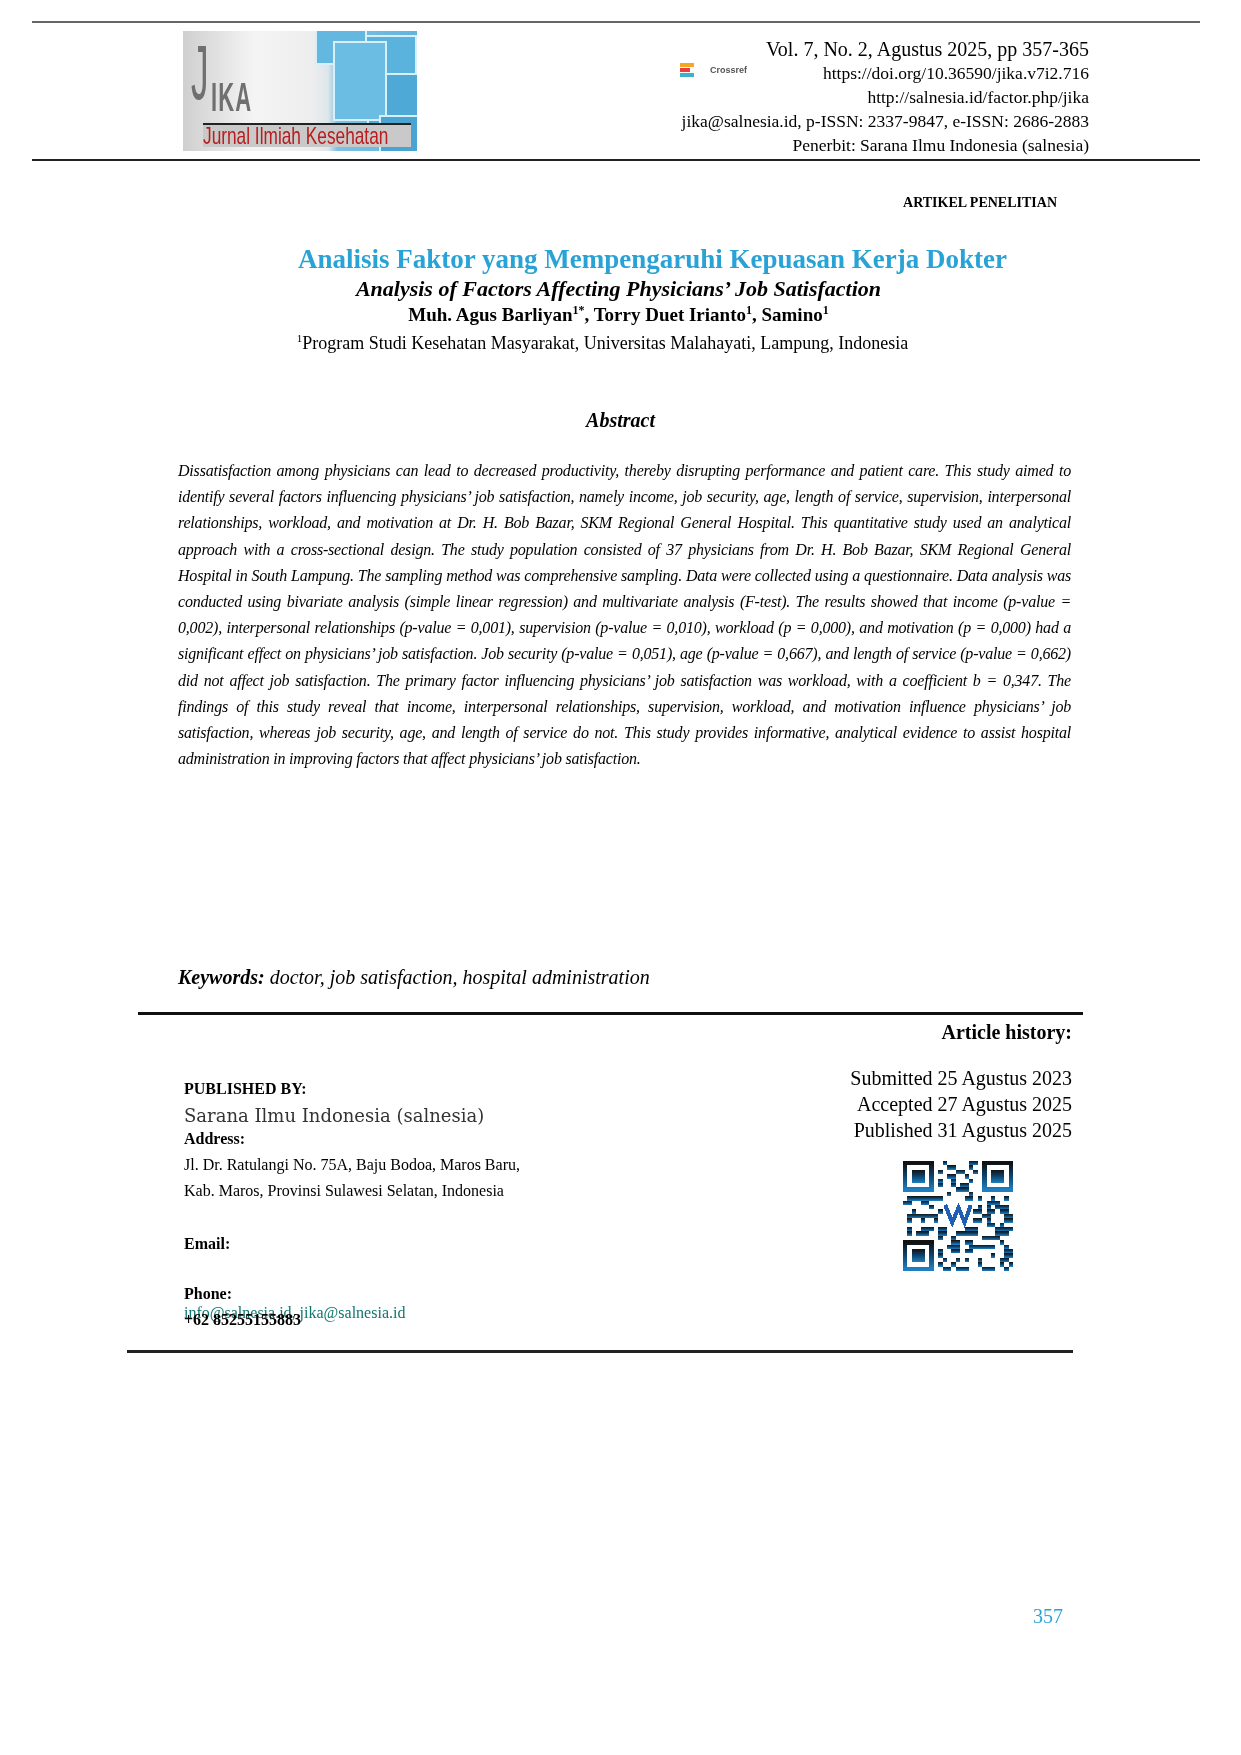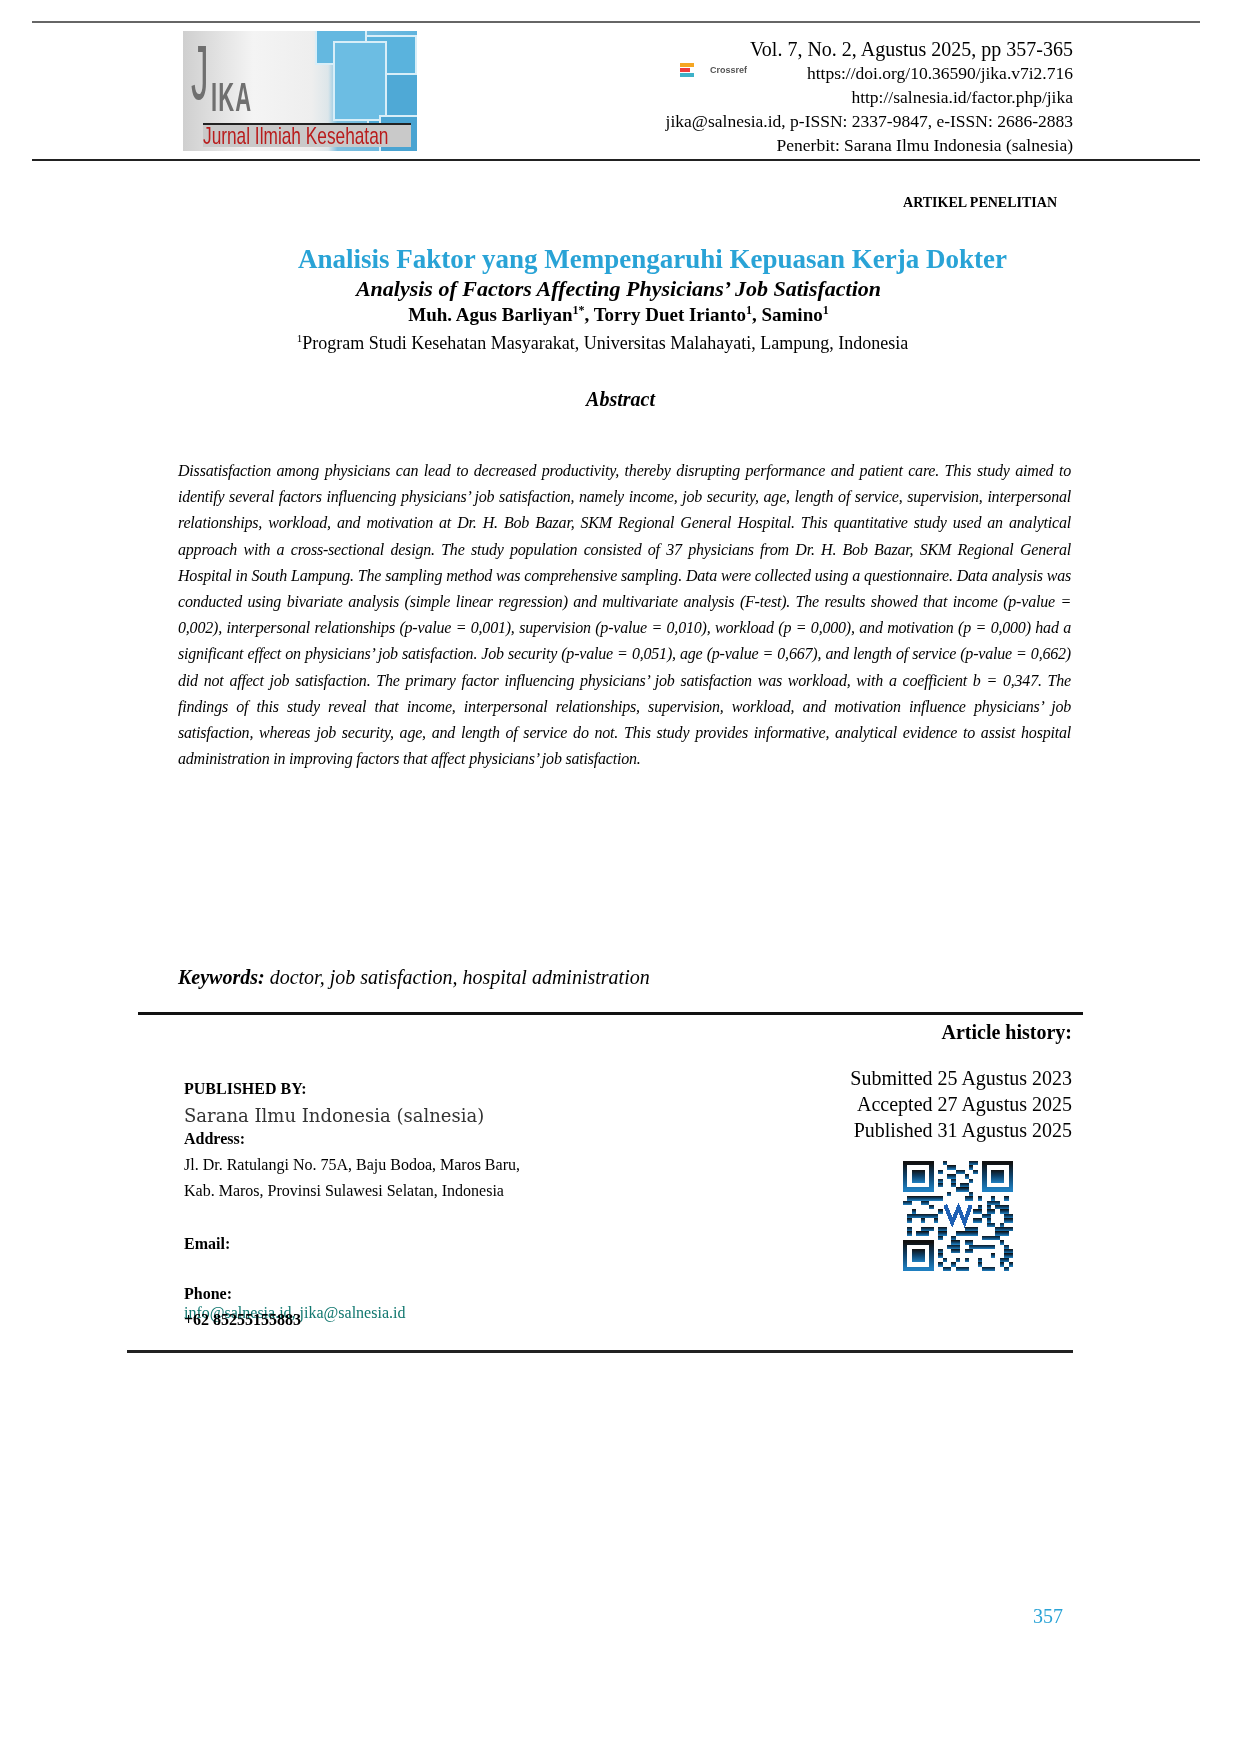--- a/index.html
+++ b/index.html
@@ -26,21 +26,21 @@
     letter-spacing: 2px;
   }
   #logo .logo-sub {
     position: absolute; left: 20px; top: 92px; width: 208px; height: 22px;
     background: #c9c9c9; border-top: 2px solid #222;
     font-family: "Liberation Sans", sans-serif; font-size: 24px; color: #b91c1c; line-height: 22px;
     white-space: nowrap; overflow: hidden;
   }
   #logo .logo-sub span { display: inline-block; transform: scaleX(0.72); transform-origin: left center; }
   .meta {
-    position: absolute; right: 168px; text-align: right; white-space: nowrap;
+    position: absolute; right: 152px; text-align: right; white-space: nowrap;
     font-size: 17.5px; line-height: 22px;
   }
   #crossref { position: absolute; left: 680px; top: 63px; display: flex; align-items: center; gap: 16px; }
   #crossref .mark { width: 14px; height: 14px; position: relative; }
   #crossref .mark i { position: absolute; left: 0; width: 14px; height: 4px; display: block; }
   #crossref .lbl { font-family: "Liberation Sans", sans-serif; font-size: 9px; color: #555; font-weight: bold; }
 
   .center { position: absolute; left: 0; width: 1241px; text-align: center; white-space: nowrap; }
   #abstract-body {
     position: absolute; left: 178px; top: 458px; width: 893px;
@@ -95,21 +95,21 @@
 
 <div class="center" style="top:303px; left:-2px; font-size:19px; font-weight:bold;">
   <span>Muh. Agus Barliyan</span><sup style="font-size:12px;">1*</sup>,
   <span>Torry Duet Irianto</span><sup style="font-size:12px;">1</sup>,
   <span>Samino</span><sup style="font-size:12px;">1</sup>
 </div>
 <div class="center" style="top:332px; left:-18px; font-size:18px;">
   <sup style="font-size:11px;">1</sup><span>Program Studi Kesehatan Masyarakat, Universitas Malahayati, Lampung, Indonesia</span>
 </div>
 
-<div class="center" style="top:388px; left:0px; font-size:20px; font-weight:bold; font-style:italic;">Abstract</div>
+<div class="center" style="top:409px; left:0px; font-size:20px; font-weight:bold; font-style:italic;">Abstract</div>
 <div id="abstract-body">Dissatisfaction among physicians can lead to decreased productivity, thereby disrupting performance and patient care. This study aimed to identify several factors influencing physicians’ job satisfaction, namely income, job security, age, length of service, supervision, interpersonal relationships, workload, and motivation at Dr. H. Bob Bazar, SKM Regional General Hospital. This quantitative study used an analytical approach with a cross-sectional design. The study population consisted of 37 physicians from Dr. H. Bob Bazar, SKM Regional General Hospital in South Lampung. The sampling method was comprehensive sampling. Data were collected using a questionnaire. Data analysis was conducted using bivariate analysis (simple linear regression) and multivariate analysis (F-test). The results showed that income (p-value = 0,002), interpersonal relationships (p-value = 0,001), supervision (p-value = 0,010), workload (p = 0,000), and motivation (p = 0,000) had a significant effect on physicians’ job satisfaction. Job security (p-value = 0,051), age (p-value = 0,667), and length of service (p-value = 0,662) did not affect job satisfaction. The primary factor influencing physicians’ job satisfaction was workload, with a coefficient b = 0,347. The findings of this study reveal that income, interpersonal relationships, supervision, workload, and motivation influence physicians’ job satisfaction, whereas job security, age, and length of service do not. This study provides informative, analytical evidence to assist hospital administration in improving factors that affect physicians’ job satisfaction.</div>
 
 <div id="keywords">
   <b>Keywords:</b>
   <i>doctor, job satisfaction, hospital administration</i>
 </div>
 
 <div class="hline" style="left:138px; top:1012px; width:945px; height:3px; background:#111;"></div>
 <div class="hline" style="left:127px; top:1350px; width:946px; height:3px; background:#222;"></div>
 

